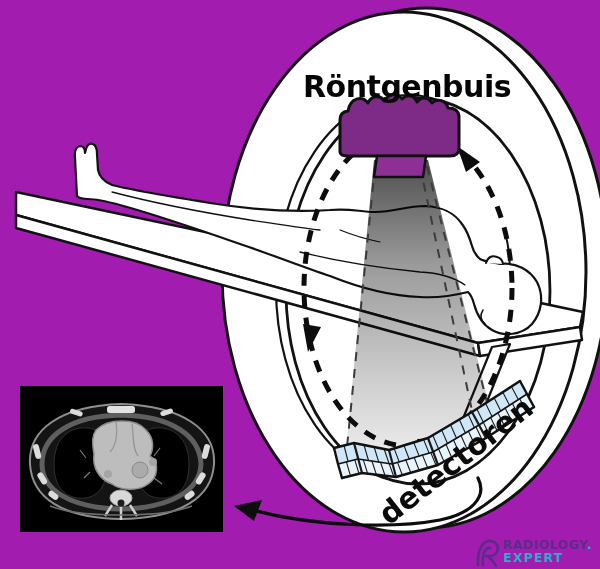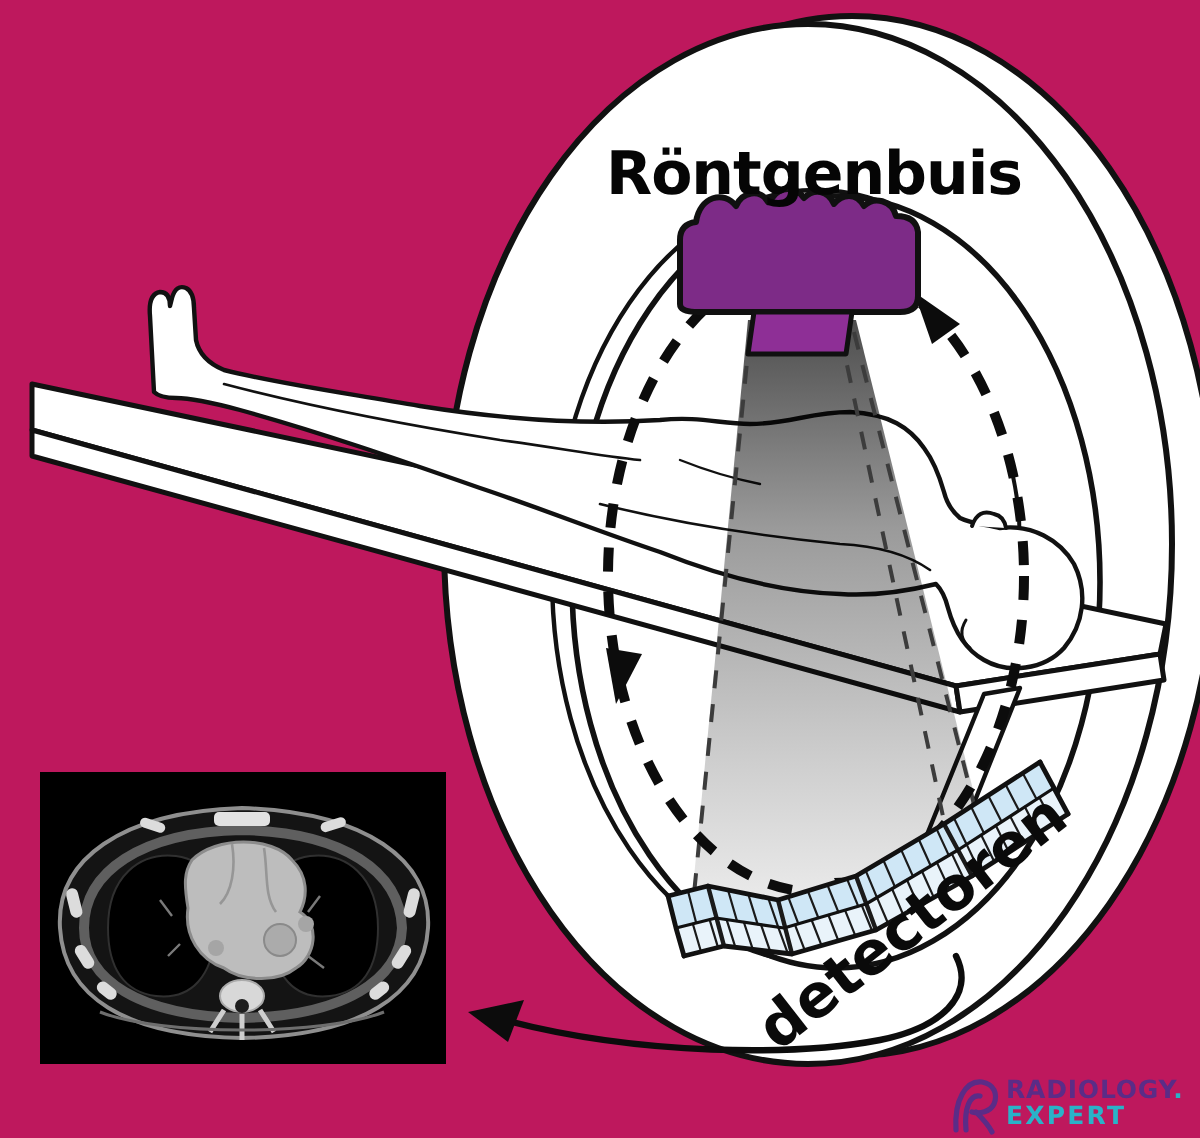--- a/index.html
+++ b/index.html
@@ -1,16 +1,16 @@
 <!DOCTYPE html>
 <html><head>
 <meta charset="utf-8">
 <style>
   html,body{margin:0;padding:0;background:#ffffff;}
-  .stage{position:relative;width:600px;height:569px;background:#be185d;overflow:hidden;
+  .stage{position:relative;width:600px;height:569px;background:#a21caf;overflow:hidden;
          font-family:"DejaVu Sans","Liberation Sans",sans-serif;}
   svg{display:block;}
   text{font-family:"DejaVu Sans","Liberation Sans",sans-serif;}
   .title-text{font-size:30px;font-weight:bold;letter-spacing:-0.5px;}
   .detector-text{font-size:30px;font-weight:bold;letter-spacing:0px;}
   .logo-top{font-size:12.5px;font-weight:bold;letter-spacing:0.4px;}
   .logo-bottom{font-size:12.5px;font-weight:bold;letter-spacing:1.1px;}
 </style>
 </head>
 <body>

